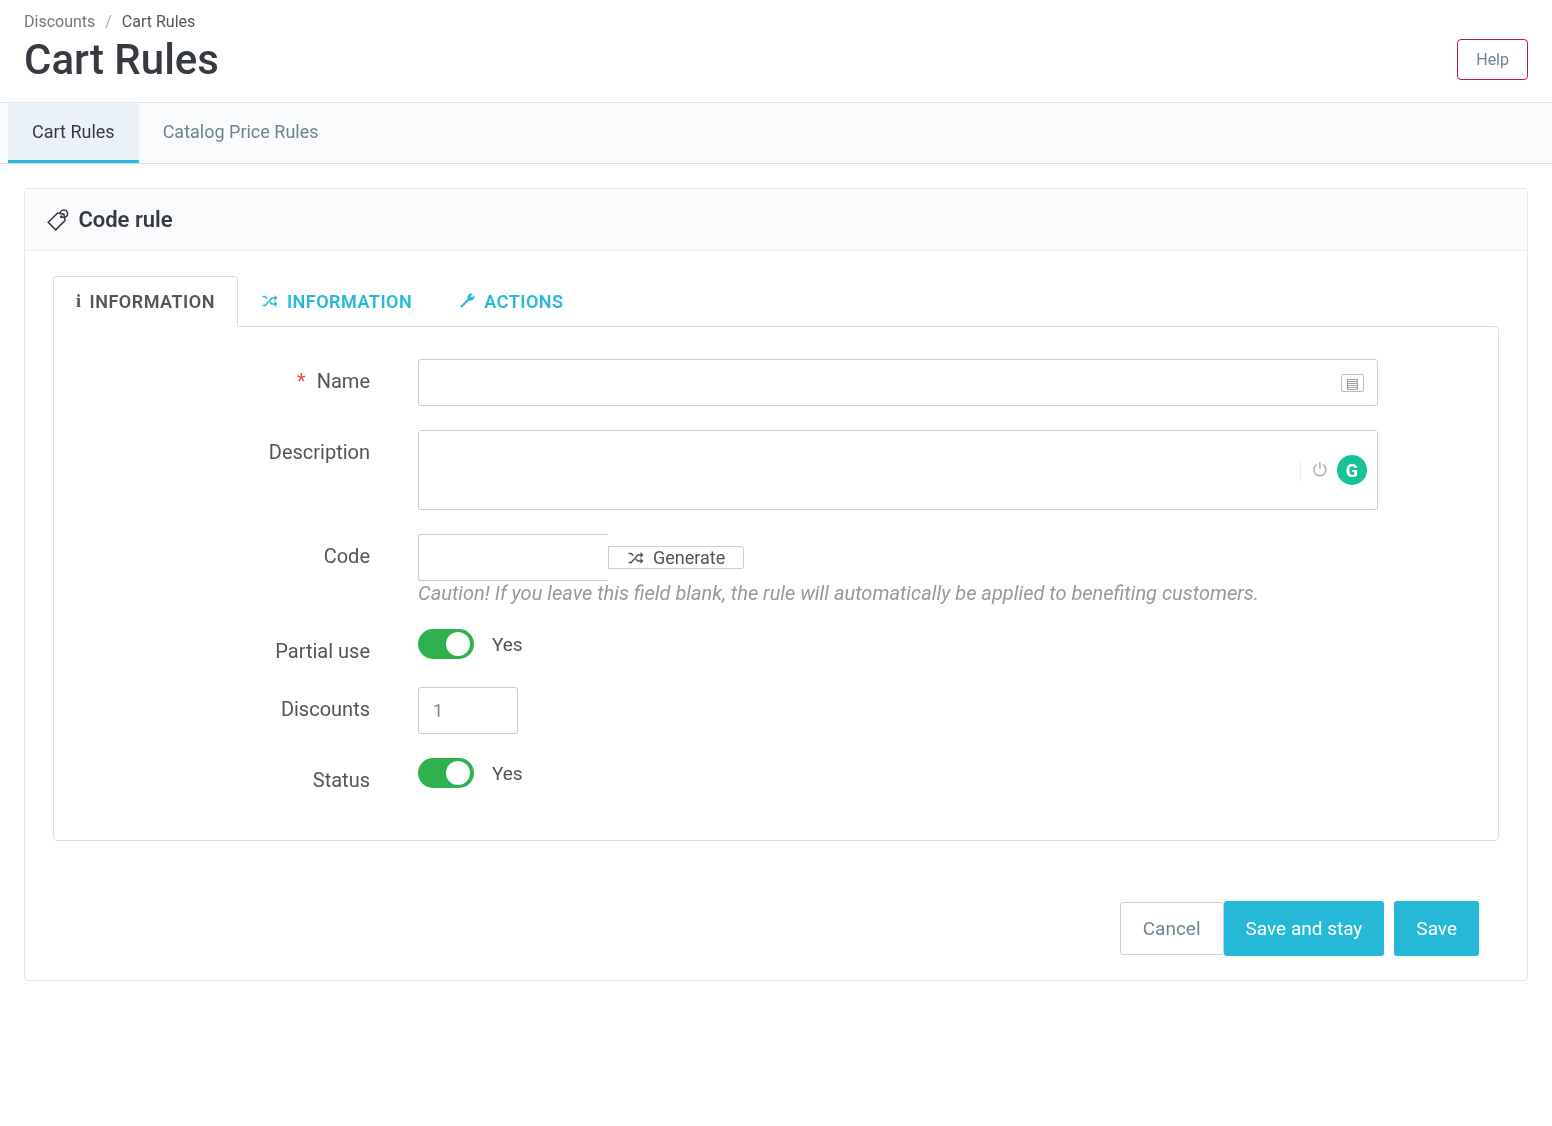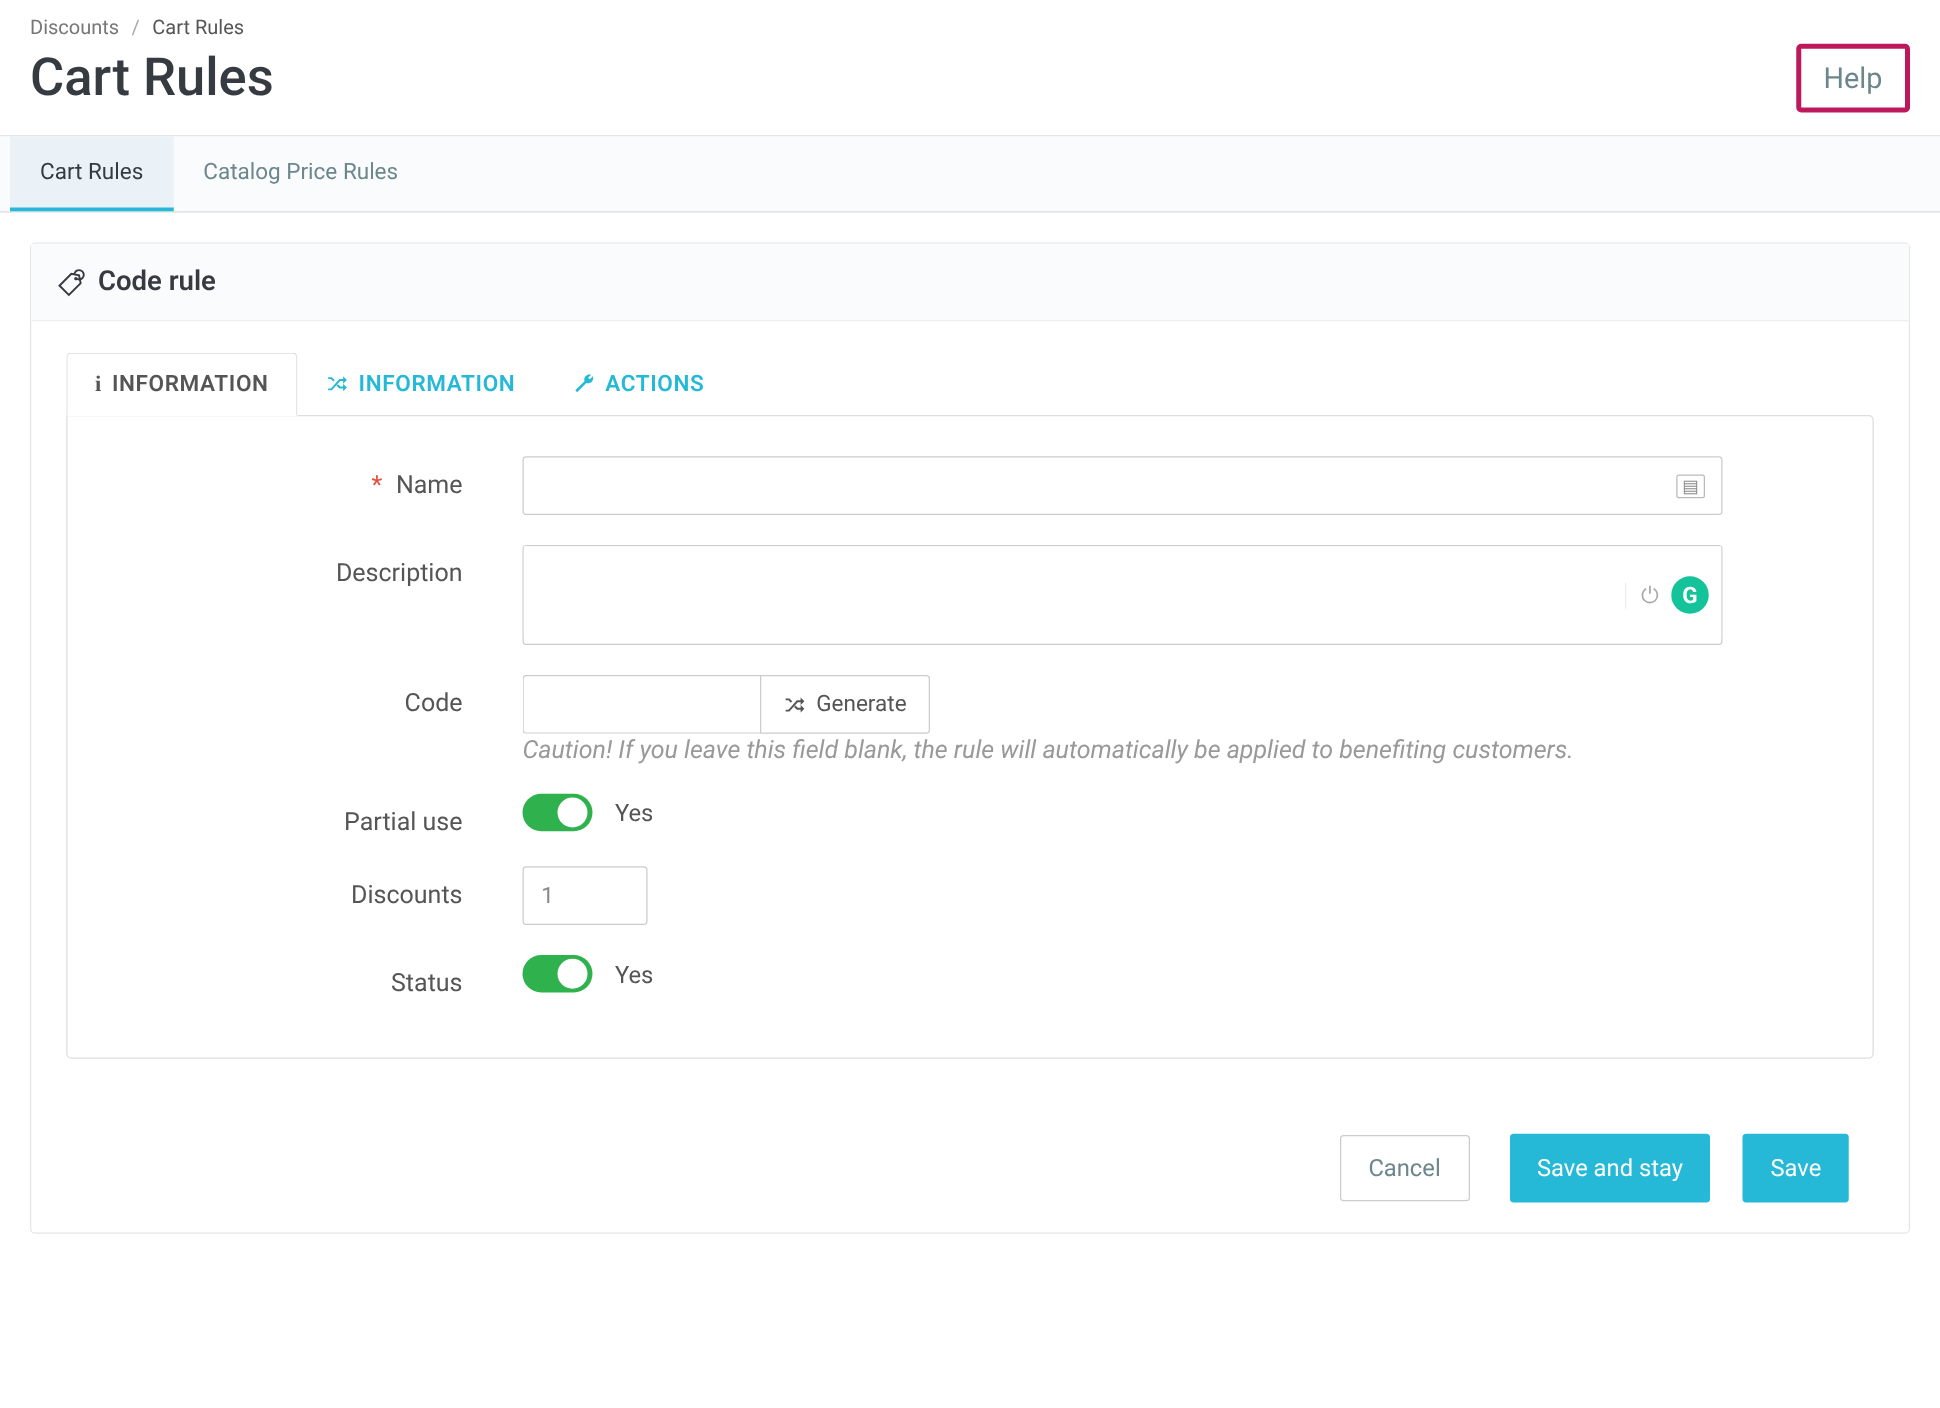--- a/index.html
+++ b/index.html
@@ -5,21 +5,21 @@
     * { box-sizing: border-box; margin: 0; padding: 0; font-family: -apple-system, BlinkMacSystemFont, "Segoe UI", Roboto, "Helvetica Neue", Arial, sans-serif; }
     body { background: #fff; color: #555; width: 1552px; padding-bottom: 100px; }
 
     .breadcrumb { padding: 12px 8px 0 24px; font-size: 16px; color: #777; }
     .breadcrumb .sep { margin: 0 6px; color: #aaa; }
     .breadcrumb .current { color: #555; }
 
     .header-row { display: flex; align-items: center; justify-content: space-between; padding: 4px 24px 18px 24px; }
     .page-title { font-size: 42px; font-weight: 500; color: #363a41; }
 
-    .help-button { border: 4px solid #be185d; background: #fff; color: #6c868e; padding: 10px 18px; font-size: 23px; border-radius: 4px; cursor: pointer; }
+    .help-button { border: 1px solid #be185d; background: #fff; color: #6c868e; padding: 10px 18px; font-size: 16px; border-radius: 4px; cursor: pointer; }
 
     .tabs-bar { border-top: 1px solid #e5e5e5; border-bottom: 1px solid #dcdcdc; background: #fafbfc; display: flex; padding: 0 8px; }
     .tab { padding: 18px 24px; font-size: 18px; color: #6c868e; cursor: pointer; border-bottom: 3px solid transparent; }
     .tab.active { color: #363a41; background: #eaf2f7; border-bottom: 3px solid #25b9d7; }
 
     .panel { margin: 24px 24px 0 24px; border: 1px solid #e6e6e6; border-radius: 4px; background: #fff; }
     .panel-heading { display: flex; align-items: center; gap: 8px; padding: 18px 20px; font-size: 22px; font-weight: 600; color: #363a41; border-bottom: 1px solid #eee; background: #fafbfc; }
     .tag-icon { font-size: 20px; transform: rotate(90deg); display:inline-block; }
 
     .panel-body { padding: 24px 28px; }
@@ -38,34 +38,34 @@
 
     .name-input-wrap { position: relative; }
     .locale-indicator { position: absolute; right: 14px; top: 50%; transform: translateY(-50%); color: #888; font-size: 18px; border:1px solid #bbb; padding:0 4px; border-radius:2px; font-size:14px; }
 
     .desc-input-wrap { position: relative; border: 1px solid #ccc; border-radius: 3px; background:#fff; }
     .desc-input { width: 100%; border: none; padding: 16px 110px 16px 14px; font-size: 18px; resize: none; outline:none; }
     .desc-icons { position:absolute; right:10px; top:50%; transform:translateY(-50%); display:flex; align-items:center; gap:10px; }
     .power-icon { color:#aaa; font-size:18px; border-left:1px solid #eee; padding-left:12px; }
     .grammarly-icon { width:30px; height:30px; background:#15c39a; border-radius:50%; color:#fff; display:flex; align-items:center; justify-content:center; font-weight:700; font-size:18px; }
 
-    .code-row .input-group { display: flex; }
+    .code-row .input-group { display: flex; align-items: center; }
     .code-input { border: 1px solid #ccc; border-right: none; border-radius: 3px 0 0 3px; padding: 12px 14px; font-size: 18px; width: 190px; }
     .generate-btn { border: 1px solid #ccc; background: #fff; padding: 0 18px; font-size: 18px; color: #555; border-radius: 0 3px 3px 0; display:flex; align-items:center; gap:8px; cursor:pointer; }
     .hint { color: #999; font-style: italic; font-size: 20px; }
 
     .toggle { width: 56px; height: 30px; background: #2fb14e; border-radius: 30px; position: relative; cursor:pointer; display:inline-block; vertical-align:middle; }
     .toggle .knob { position: absolute; width: 24px; height: 24px; background: #fff; border-radius: 50%; top: 3px; right: 4px; }
     .toggle-label-text { margin-left: 14px; font-size: 19px; color:#555; vertical-align:middle; }
 
     .small-input { width: 100px; border: 1px solid #ccc; border-radius: 3px; padding: 12px 14px; font-size: 18px; color:#888; }
 
     .footer-actions { display: flex; align-items: center; justify-content: flex-end; padding: 24px 48px; margin-top: 12px; }
     .cancel-btn { border: 1px solid #ccc; background: #fff; color: #6c868e; padding: 14px 22px; font-size: 19px; border-radius: 3px; cursor:pointer; }
-    .right-actions { display:flex; gap: 26px; padding-left: 32px; }
+    .right-actions { display:flex; gap: 10px; }
     .primary-btn { background: #25b9d7; color: #fff; border: none; padding: 16px 22px; font-size: 19px; border-radius: 3px; cursor:pointer; }
 
     .icon-svg { width:18px; height:18px; fill:currentColor; }
   </style>
 </head>
 <body>
 
 <div class="breadcrumb">
   <span>Discounts</span>
   <span class="sep">/</span>

